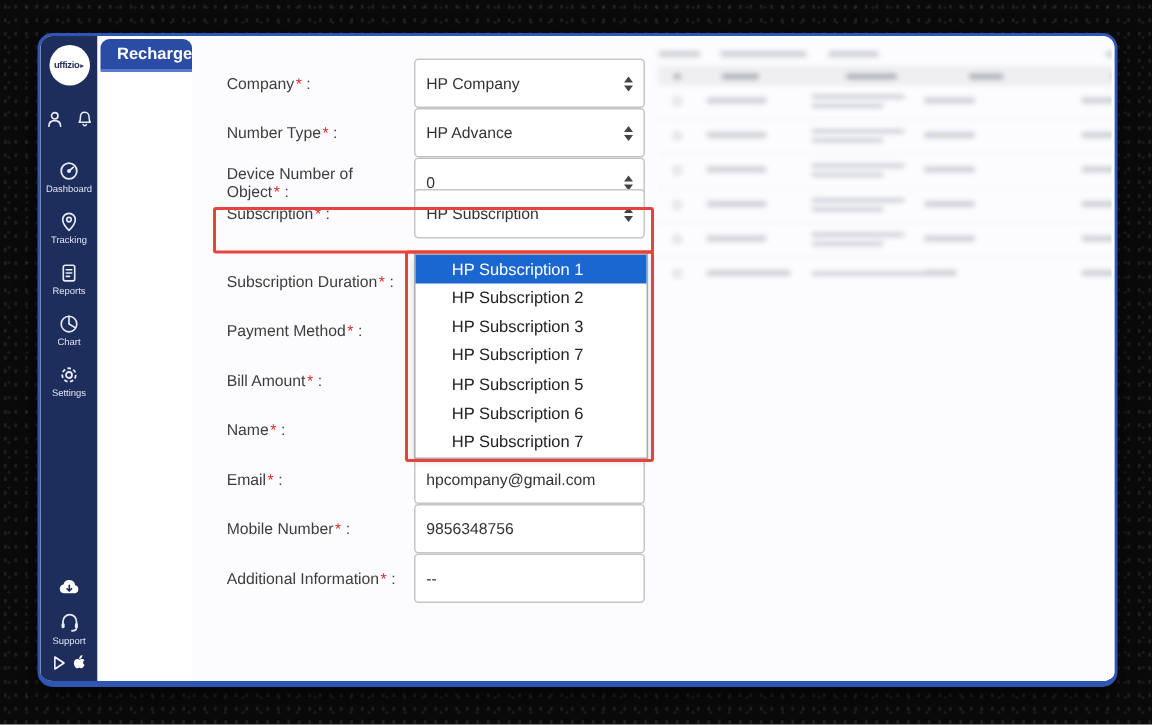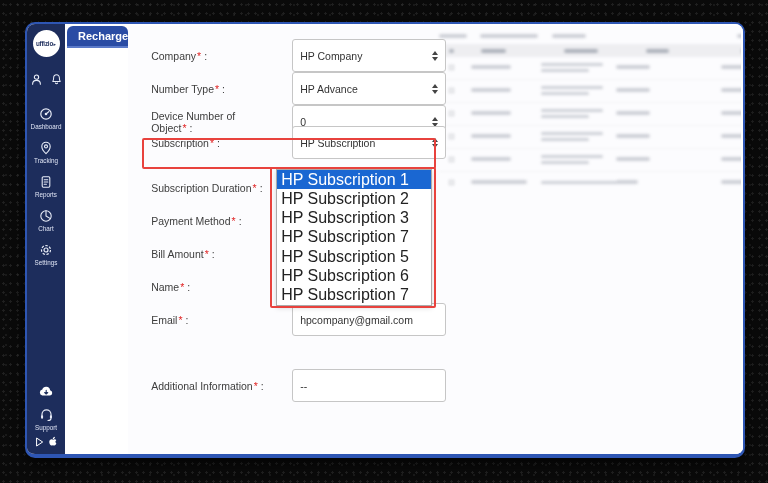--- a/index.html
+++ b/index.html
@@ -61,34 +61,34 @@
   .stack { position:absolute; display:flex; flex-direction:column; gap:2px; align-items:flex-end; }
   .stack .bar { height:3px; }
   
   .frow { position:absolute; left:23px; height:19px; display:flex; align-items:center; z-index:2; }
   .flabel { width:125px; font-size:10.5px; color:#3d3d3d; }
   .req { color:#e02424; margin-left:1px; }
   .suffix { margin-left:3px; color:#3d3d3d; }
   .select, .tinput {
     width:154px; height:33px; background:#fff; border:1px solid #c6c6c6;
     border-radius:3px; font-size:10.5px; color:#333; display:flex; align-items:center;
-    padding:0 7px; cursor:pointer;margin-left:16px;
+    padding:0 7px; cursor:pointer;
   }
   .select .val { flex:1; }
   .tris { display:flex; flex-direction:column; gap:2px; align-items:center; }
   .tri-up { width:0; height:0; border-left:3px solid transparent; border-right:3px solid transparent; border-bottom:4px solid #444; }
   .tri-dn { width:0; height:0; border-left:3px solid transparent; border-right:3px solid transparent; border-top:4px solid #444; }
   input.tinput { cursor:text; padding:0 7px; font-family:"Liberation Sans", sans-serif; }
   
   .ddpanel {
     position:absolute; left:148px; top:143px; width:156px; height:137px;
     background:#fff; border:1px solid #ababab; z-index:5;
     display:flex; flex-direction:column; box-shadow:0 2px 5px rgba(0,0,0,.15);
   }
-  .dditem { flex:1; display:flex; align-items:center; padding-left:4px; font-size:16px; color:#222; cursor:pointer; }
+  .dditem { flex:1; display:flex; align-items:center; padding-left:24px; font-size:11px; color:#222; cursor:pointer; }
   .dditem.sel { background:#1a67d2; color:#fff; }
   
   .redbox { position:absolute; border:2px solid #e8423d; border-radius:2px; z-index:6; pointer-events:none; }
   .redbox1 { left:14px; top:112px; width:294px; height:31px; }
   .redbox2 { left:142px; top:141px; width:166px; height:141px; }
 </style>
 </head>
 <body>
 
 <div class="window">
@@ -344,20 +344,24 @@
       <div class="frow" style="top:251px;">
         <div class="flabel"><span>Name</span><span class="req">*</span><span class="suffix">:</span></div>
       </div>
       <div class="frow" style="top:218px;">
         <div class="flabel"><span>Bill Amount</span><span class="req">*</span><span class="suffix">:</span></div>
       </div>
       <div class="frow" style="top:284px;">
         <div class="flabel"><span>Email</span><span class="req">*</span><span class="suffix">:</span></div>
         <input class="tinput" readonly="" value="hpcompany@gmail.com" style="">
       </div>
+      <div class="frow" style="top:317px;">
+        <div class="flabel"><span>Mobile Number</span><span class="req">*</span><span class="suffix">:</span></div>
+        <input class="tinput" readonly="" value="9856348756" style="">
+      </div>
       <div class="frow" style="top:350px;">
         <div class="flabel"><span>Additional Information</span><span class="req">*</span><span class="suffix">:</span></div>
         <input class="tinput" readonly="" value="--" style="">
       </div>
 
       <div class="ddpanel">
         <div class="dditem sel">HP Subscription 1</div>
         <div class="dditem">HP Subscription 2</div>
         <div class="dditem">HP Subscription 3</div>
         <div class="dditem">HP Subscription 7</div>

